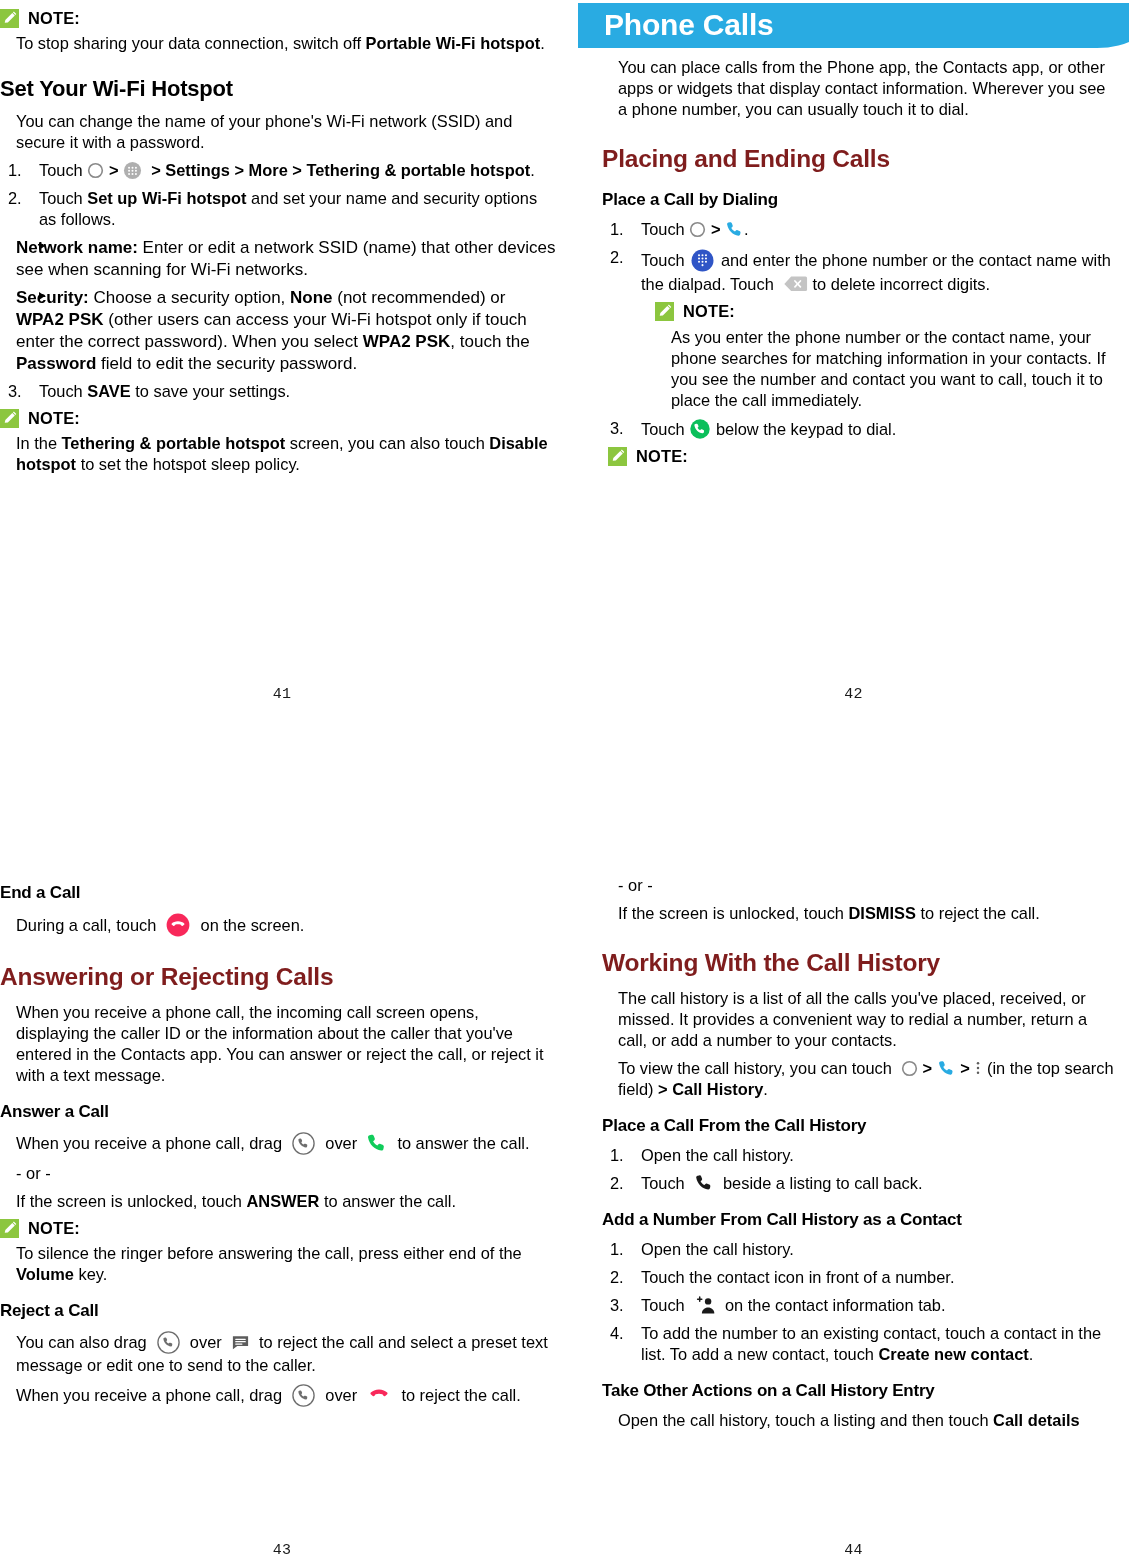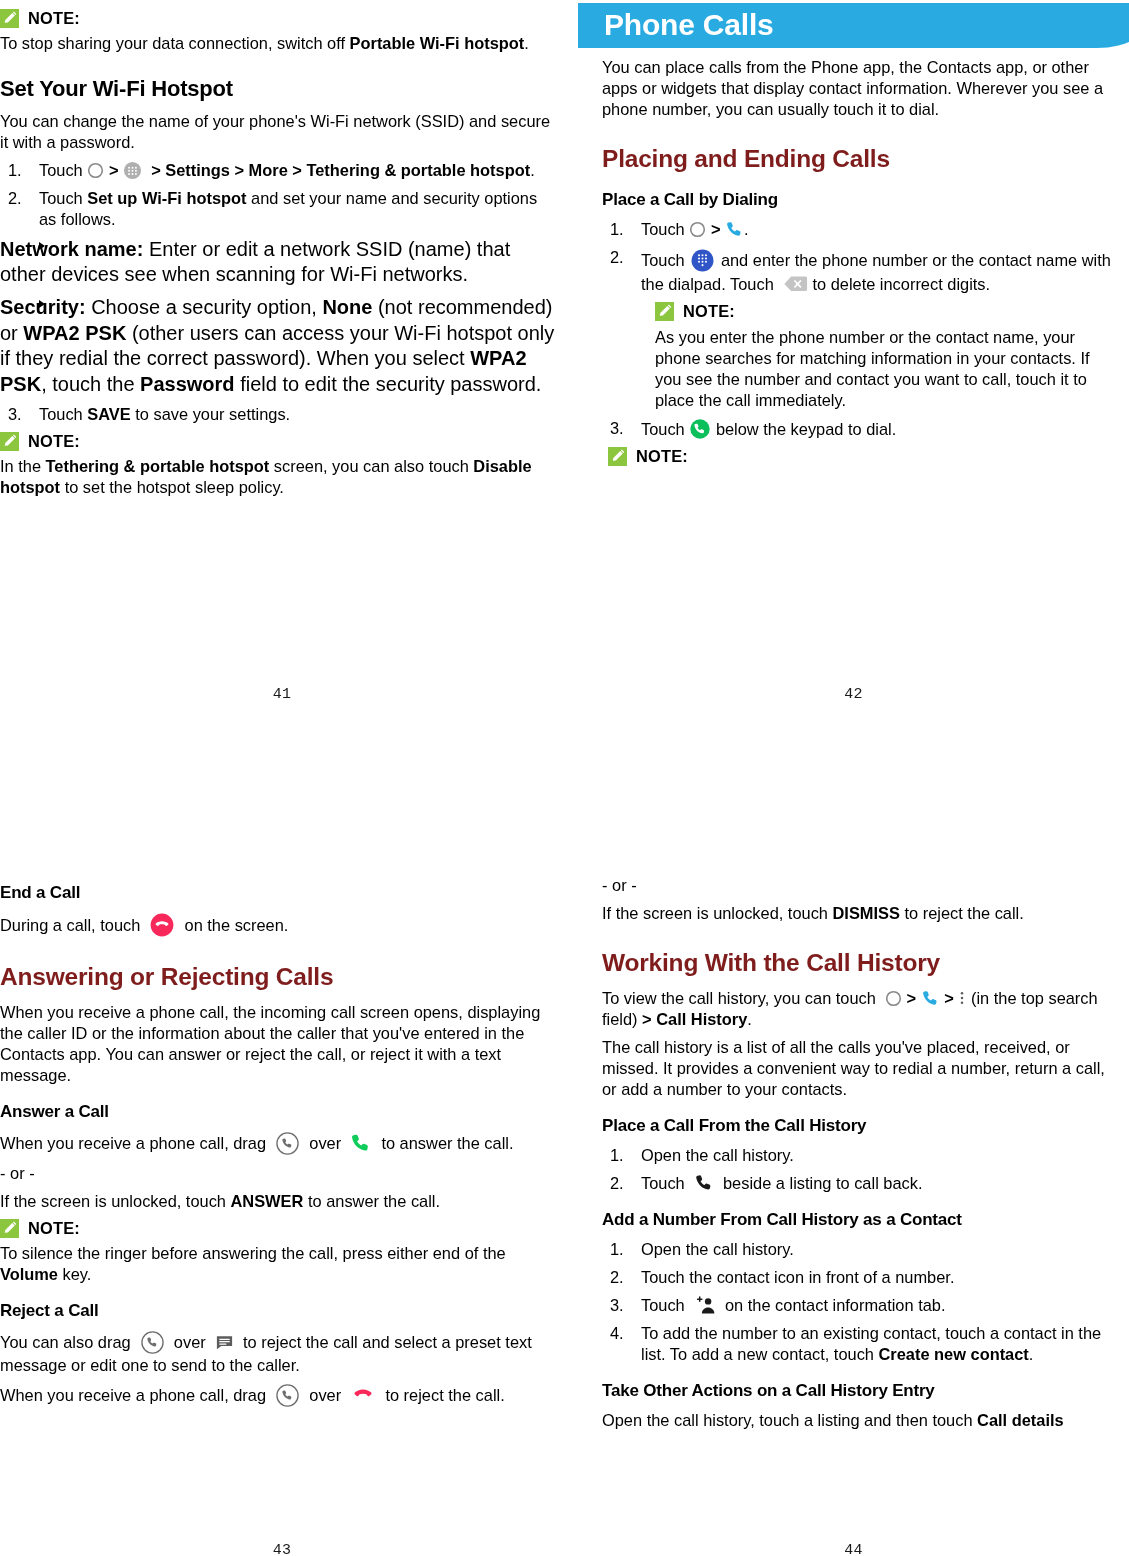--- a/index.html
+++ b/index.html
@@ -48,20 +48,21 @@
     letter-spacing: .2px;
   }
   .page-col-left  .folio { padding-right: 290px; }
   .page-col-right .folio { padding-right: 268px; }
 
   
   p, li, div.txt {
     font-size: 16.4px;
     line-height: 1.28;
     margin: 0 0 7px 0;
+    padding-left: 16px;
   }
   b, strong { font-weight: bold; }
 
   h1.chapter {
     margin: 0 0 9px 0;
     background: #29ABE2;
     color: #ffffff;
     font-size: 30px;
     font-weight: bold;
     line-height: 1.18;
@@ -107,21 +108,21 @@
     line-height: 1.28;
   }
   ol.steps > li > .num {
     position: absolute;
     left: 8px; top: 0;
     font-size: 16.4px;
   }
   ul.bul > li {
     position: relative;
     margin-bottom: 7px;
-    font-size: 20px;
+    font-size: 17px;
     line-height: 1.28;
   }
   ul.bul > li > .tri {
     position: absolute;
     left: 39px; top: 5px;
     width: 0; height: 0;
     border-left: 6px solid #000;
     border-top: 4.5px solid transparent;
     border-bottom: 4.5px solid transparent;
   }
@@ -214,21 +215,21 @@
         <li>
           <span class="num">2.</span><span>Touch </span><b>Set up Wi-Fi hotspot</b><span> and set your name and security options as follows.</span>
         </li>
       </ol>
 
       <ul class="bul">
         <li>
           <span class="tri"></span><b>Network name:</b><span> Enter or edit a network SSID (name) that other devices see when scanning for Wi-Fi networks.</span>
         </li>
         <li>
-          <span class="tri"></span><b>Security:</b><span> Choose a security option, </span><b>None</b><span> (not recommended) or </span><b>WPA2 PSK</b><span> (other users can access your Wi-Fi hotspot only if they redial the correct password). When you select </span><b>WPA2 PSK</b><span>, touch the </span><b>Password</b><span> field to edit the security password.</span>
+          <span class="tri"></span><b>Security:</b><span> Choose a security option, </span><b>None</b><span> (not recommended) or </span><b>WPA2 PSK</b><span> (other users can access your Wi-Fi hotspot only if touch enter the correct password). When you select </span><b>WPA2 PSK</b><span>, touch the </span><b>Password</b><span> field to edit the security password.</span>
         </li>
       </ul>
 
       <ol class="steps">
         <li>
           <span class="num">3.</span><span>Touch </span><b>SAVE</b><span> to save your settings.</span>
         </li>
       </ol>
 
       <div class="note-head">
@@ -388,34 +389,34 @@
 
   <div class="page page-col-right page-row-bottom">
     <div class="page-body">
 
       <p>- or -</p>
 
       <p><span>If the screen is unlocked, touch </span><b>DISMISS</b><span> to reject the call.</span></p>
 
       <h2 class="sec">Working With the Call History</h2>
 
+      <p>The call history is a list of all the calls you've placed, received, or missed. It provides a convenient way to redial a number, return a call, or add a number to your contacts.</p>
+
       <p><span>To view the call history, you can touch</span>&nbsp;&nbsp;<span class="ic ic-home"><svg viewBox="0 0 18 18" width="17" height="17">
               <circle cx="9" cy="9" r="7.2" fill="none" stroke="#8A8A8A" stroke-width="1.7"></circle>
             </svg></span>&nbsp;<span class="gt">&gt;</span>&nbsp;<span class="ic ic-phone"><svg viewBox="0 0 20 20" width="19" height="19">
               <path d="M5.2 2.4c.9-.2 1.7.3 2 1.1l.8 2c.3.7.1 1.5-.5 2l-.9.7c.8 1.7 2.2 3.1 3.9 3.9l.7-.9c.5-.6 1.3-.8 2-.5l2 .8c.8.3 1.3 1.1 1.1 2l-.3 1.6c-.2.9-1 1.5-1.9 1.4C8.3 16.1 3.4 11.2 2.2 4.6c-.1-.9.5-1.7 1.4-1.9z" fill="#29ABE2"></path>
             </svg></span>&nbsp;<span class="gt">&gt;</span>&nbsp;<span class="ic ic-overflow"><svg viewBox="0 0 8 20" width="8" height="20">
               <g fill="#5C5C5C">
                 <circle cx="4" cy="5.2" r="1.25"></circle>
                 <circle cx="4" cy="10" r="1.25"></circle>
                 <circle cx="4" cy="14.8" r="1.25"></circle>
               </g>
             </svg></span>&nbsp;<span>(in the top search field)</span> <b>&gt; Call History</b><span>.</span></p>
 
-      <p>The call history is a list of all the calls you've placed, received, or missed. It provides a convenient way to redial a number, return a call, or add a number to your contacts.</p>
-
       <h3 class="sub">Place a Call From the Call History</h3>
 
       <ol class="steps">
         <li>
           <span class="num">1.</span><span>Open the call history.</span>
         </li>
         <li>
           <span class="num">2.</span><span>Touch</span>&nbsp;&nbsp;<span class="ic ic-phone-dark"><svg viewBox="0 0 20 20" width="20" height="20">
                 <path d="M5.2 2.4c.9-.2 1.7.3 2 1.1l.8 2c.3.7.1 1.5-.5 2l-.9.7c.8 1.7 2.2 3.1 3.9 3.9l.7-.9c.5-.6 1.3-.8 2-.5l2 .8c.8.3 1.3 1.1 1.1 2l-.3 1.6c-.2.9-1 1.5-1.9 1.4C8.3 16.1 3.4 11.2 2.2 4.6c-.1-.9.5-1.7 1.4-1.9z" fill="#1A1A1A"></path>
               </svg></span>&nbsp;&nbsp;<span>beside a listing to call back.</span>

